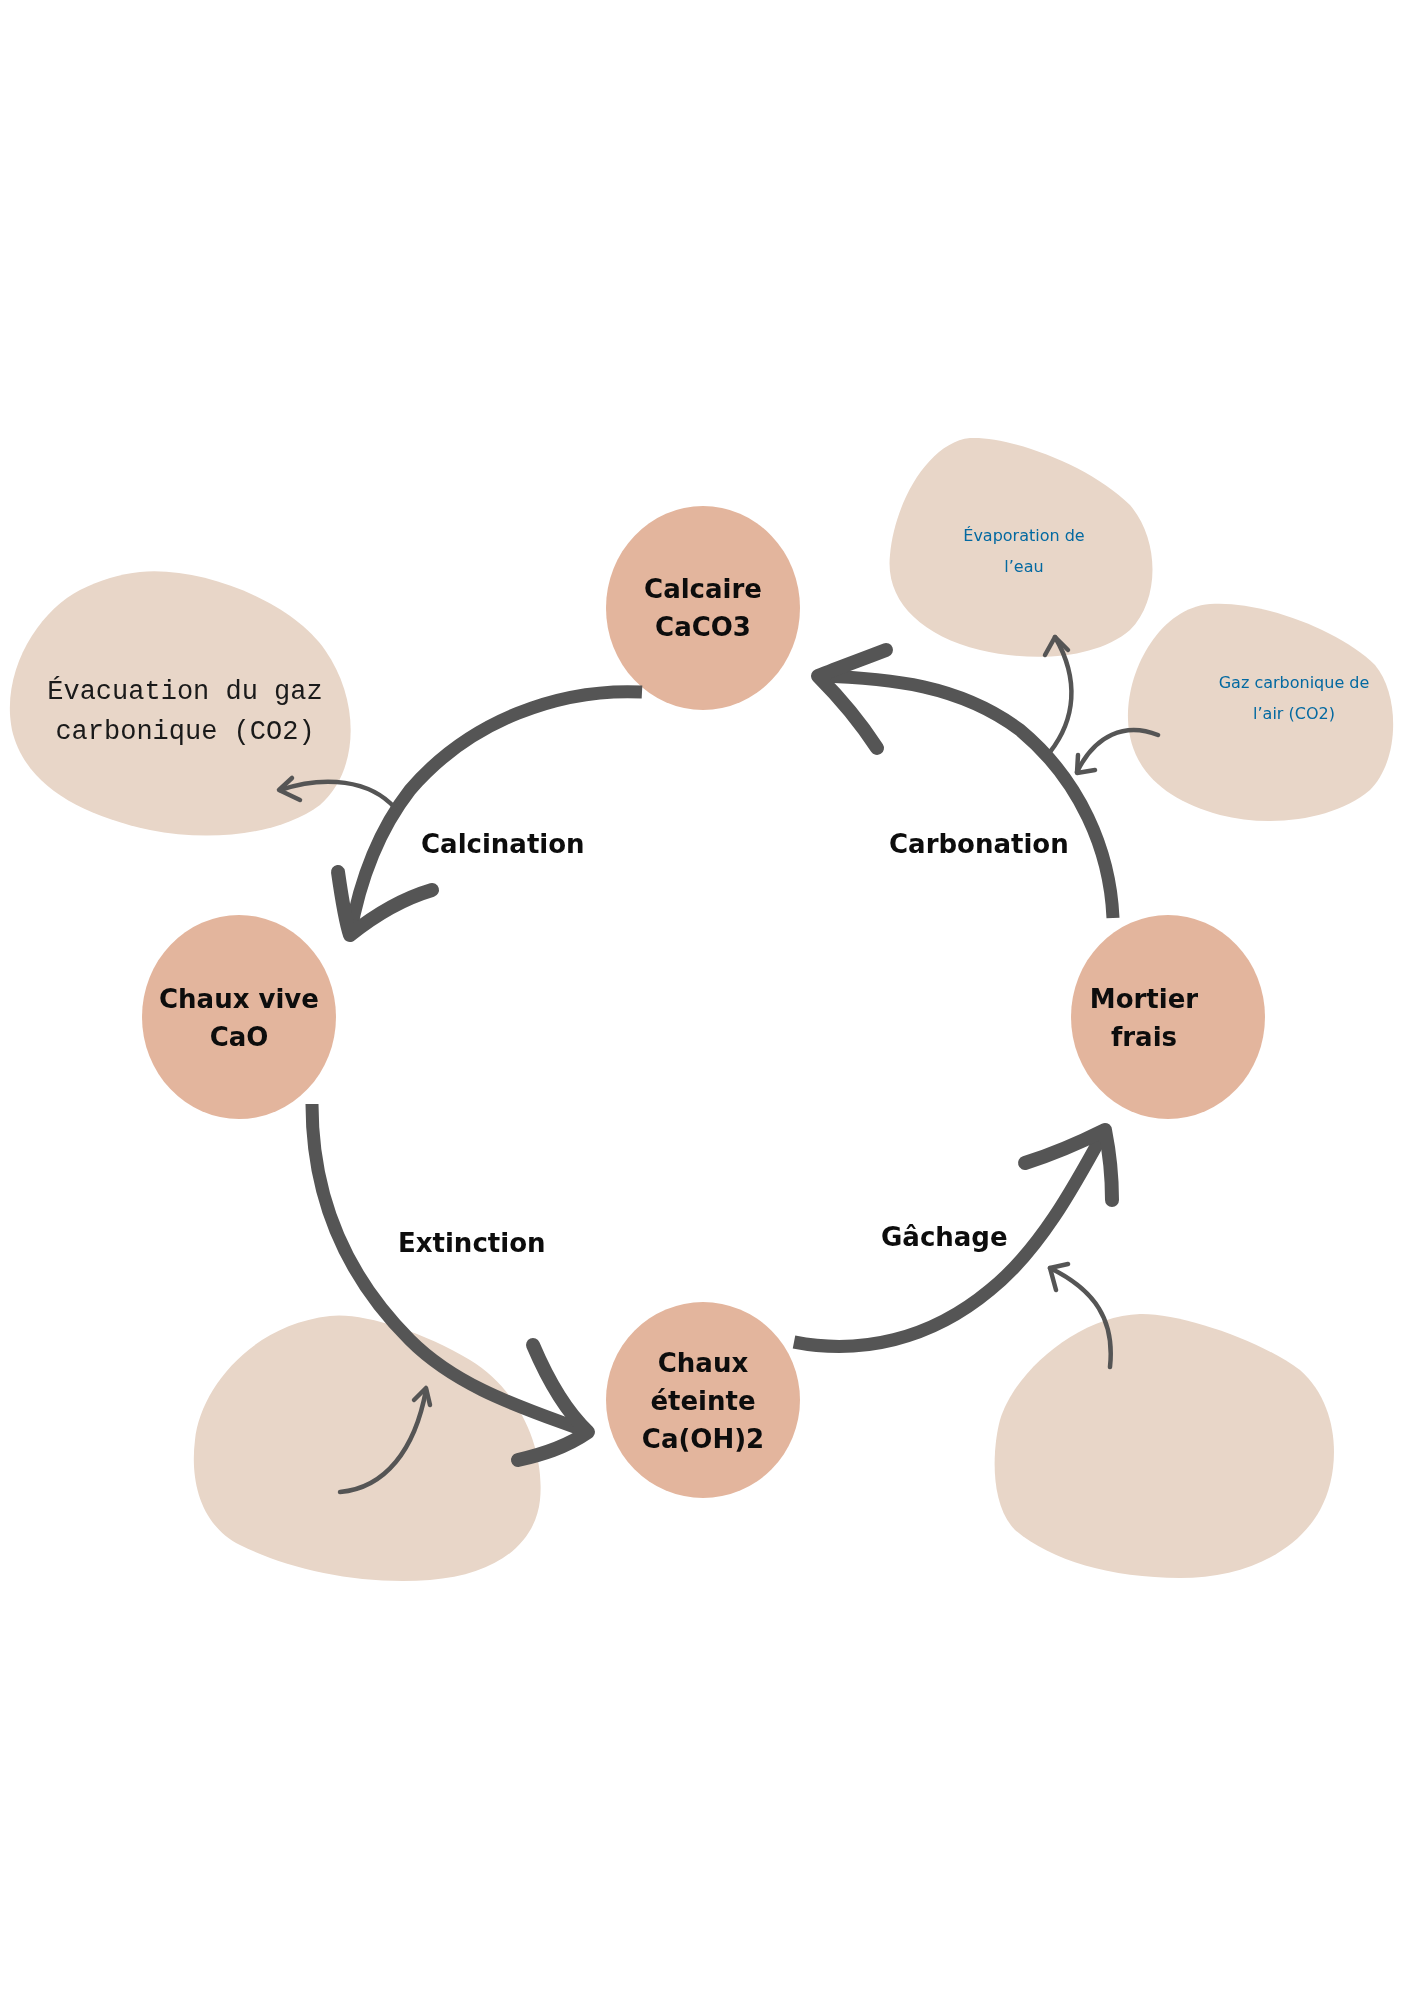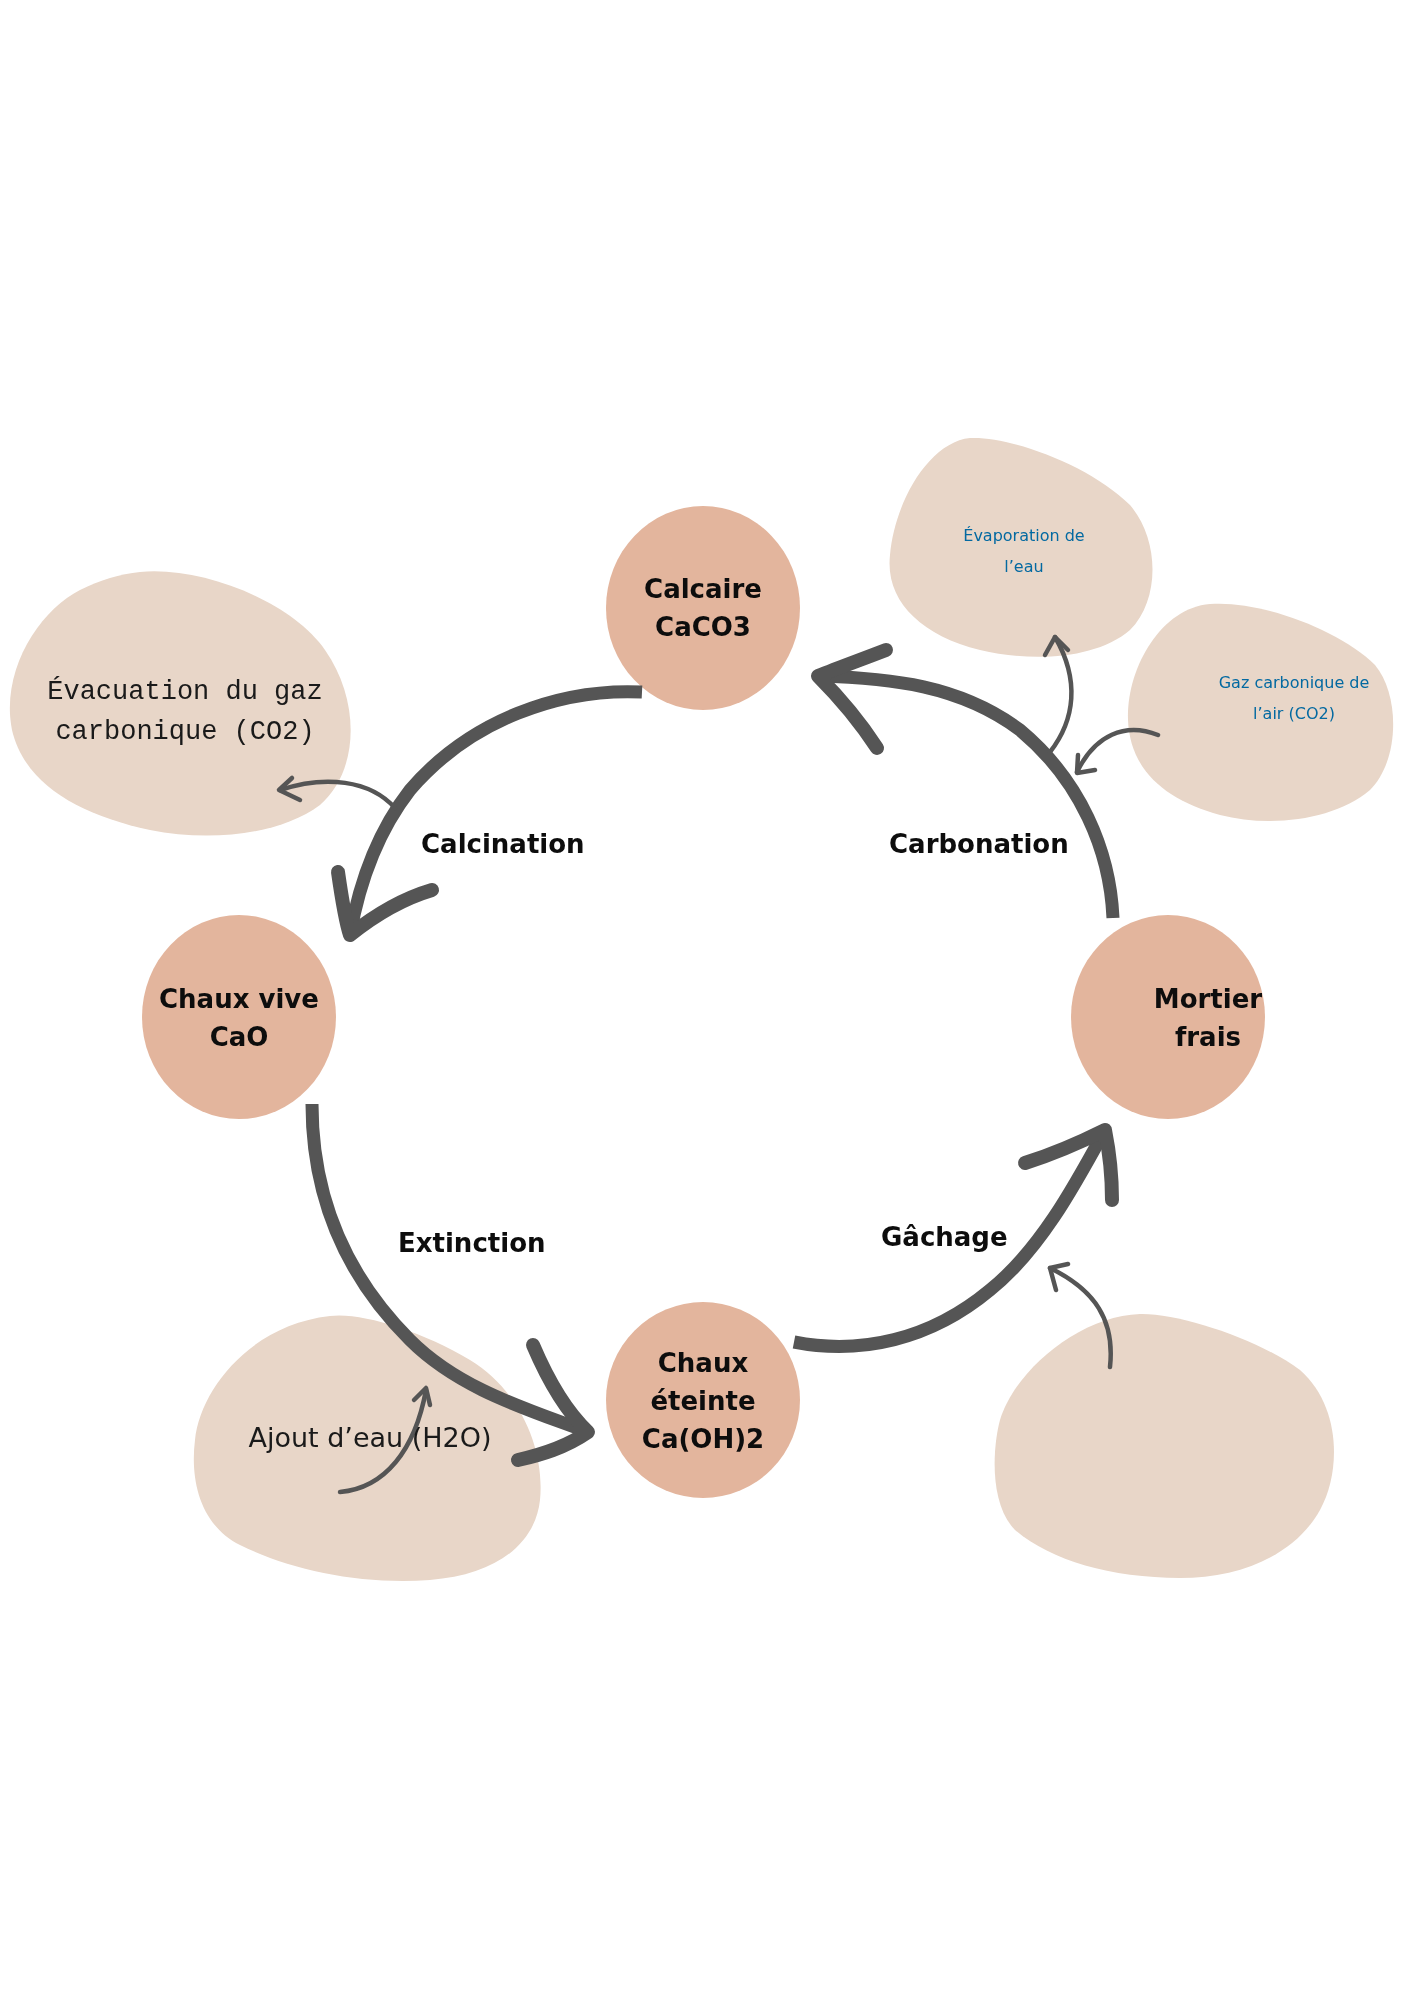--- a/index.html
+++ b/index.html
@@ -82,37 +82,34 @@
   </div>
   <div class="txt node-label" style="left:139px; top:980px; width:200px;">
     <span class="line">Chaux vive</span>
     <span class="line">CaO</span>
   </div>
   <div class="txt node-label" style="left:603px; top:1344px; width:200px;">
     <span class="line">Chaux</span>
     <span class="line">éteinte</span>
     <span class="line">Ca(OH)2</span>
   </div>
-  <div class="txt node-label" style="left:1108px; top:980px; width:200px;">
+  <div class="txt node-label" style="left:1044px; top:980px; width:200px;">
     <span class="line">Mortier</span>
     <span class="line">frais</span>
   </div>
 
   <div class="txt stage-label" style="left:421px; top:829px;">Calcination</div>
   <div class="txt stage-label" style="left:398px; top:1228px;">Extinction</div>
   <div class="txt stage-label" style="left:881px; top:1222px;">Gâchage</div>
   <div class="txt stage-label" style="left:889px; top:829px;">Carbonation</div>
 
   <div class="txt blob-label-lg" style="left:35px; top:672px; width:300px;font-family:Liberation Mono, monospace;">
     <span class="line">Évacuation du gaz</span>
     <span class="line">carbonique (CO2)</span>
   </div>
-  <div class="txt blob-label-lg" style="left:220px; top:1418px; width:300px;">
-    <span class="line">Ajout d’eau (H2O)</span>
-  </div>
   <div class="txt blob-label-sm" style="left:924px; top:520px; width:200px;">
     <span class="line">Évaporation de</span>
     <span class="line">l’eau</span>
   </div>
   <div class="txt blob-label-sm" style="left:1184px; top:667px; width:220px;">
     <span class="line">Gaz carbonique de</span>
     <span class="line">l’air (CO2)</span>
   </div>
 </div>
 

